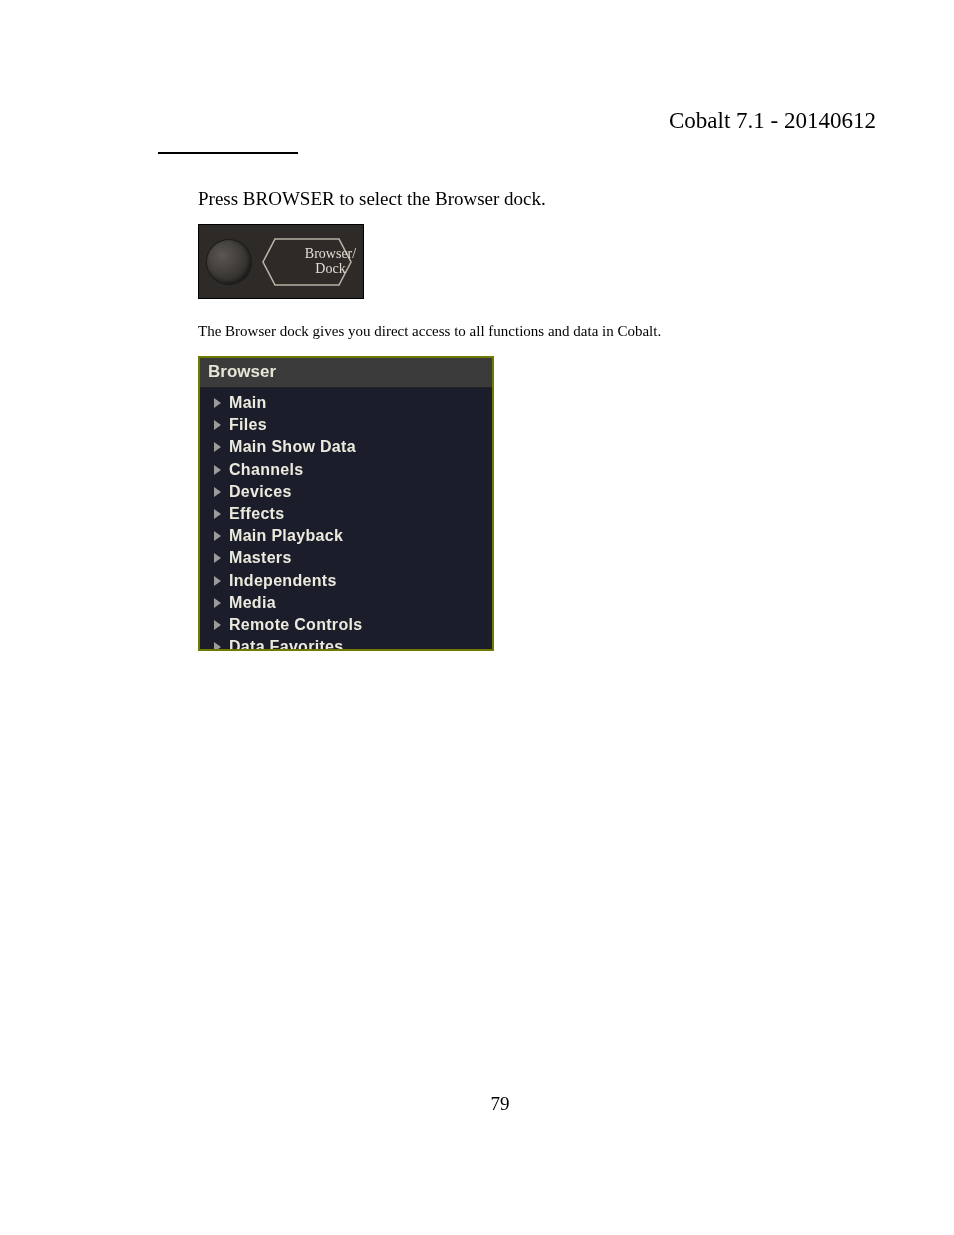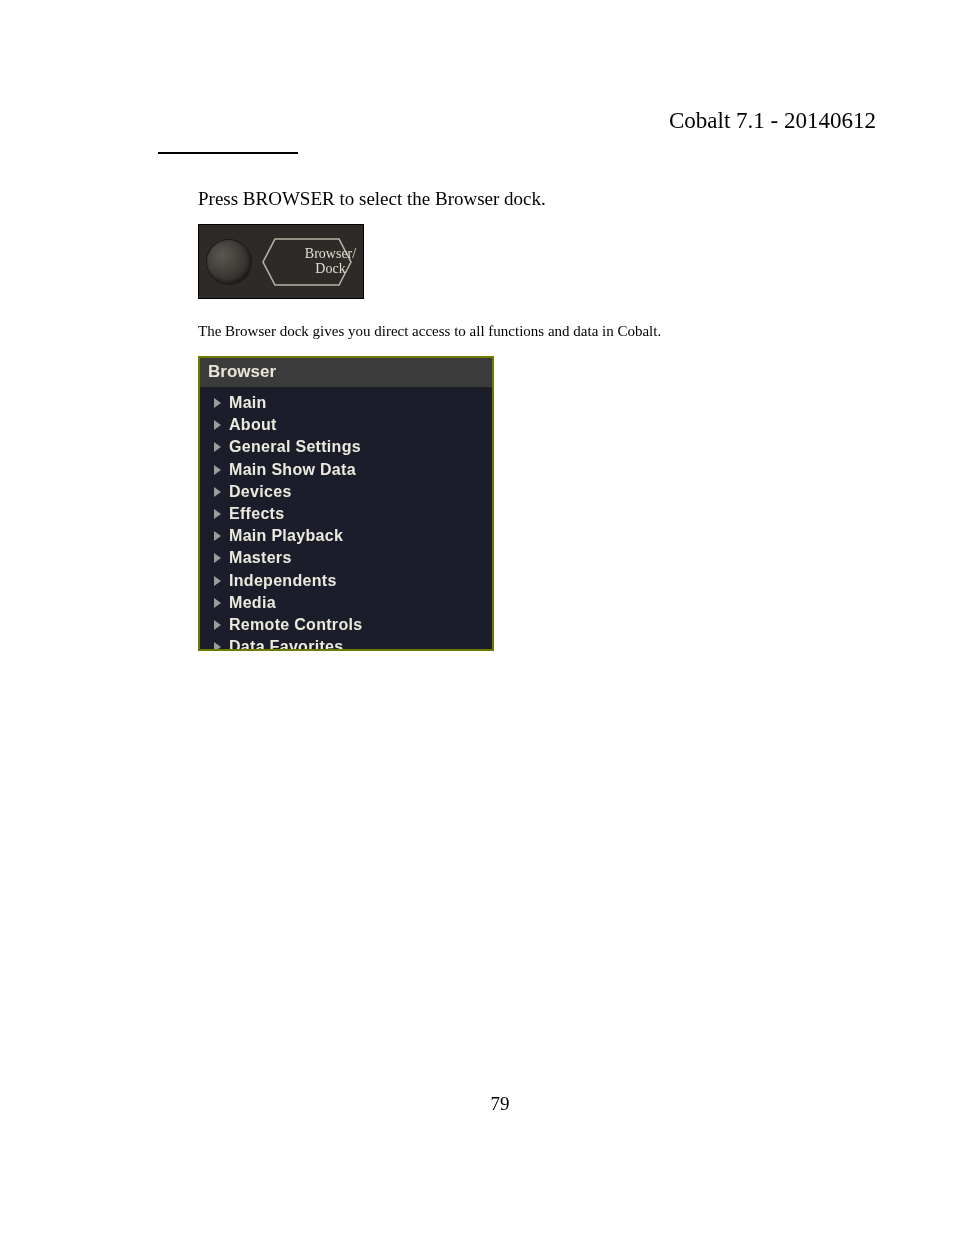--- a/index.html
+++ b/index.html
@@ -160,29 +160,29 @@
 
 <div class="browser-panel">
   <div class="browser-title">Browser</div>
   <div class="browser-list">
     <div class="browser-item">
       <span class="tri"></span>
       <span class="browser-item-label">Main</span>
     </div>
     <div class="browser-item">
       <span class="tri"></span>
-      <span class="browser-item-label">About</span>
-    </div>
-    <div class="browser-item">
-      <span class="tri"></span>
-      <span class="browser-item-label">General Settings</span>
+      <span class="browser-item-label">Files</span>
     </div>
     <div class="browser-item">
       <span class="tri"></span>
       <span class="browser-item-label">Main Show Data</span>
+    </div>
+    <div class="browser-item">
+      <span class="tri"></span>
+      <span class="browser-item-label">Channels</span>
     </div>
     <div class="browser-item">
       <span class="tri"></span>
       <span class="browser-item-label">Devices</span>
     </div>
     <div class="browser-item">
       <span class="tri"></span>
       <span class="browser-item-label">Effects</span>
     </div>
     <div class="browser-item">

